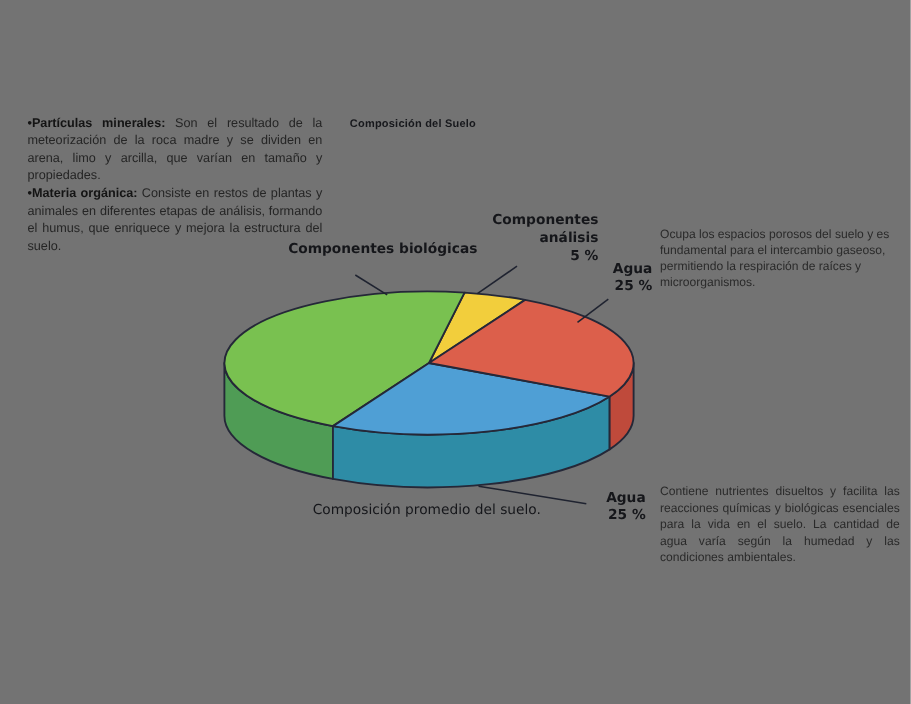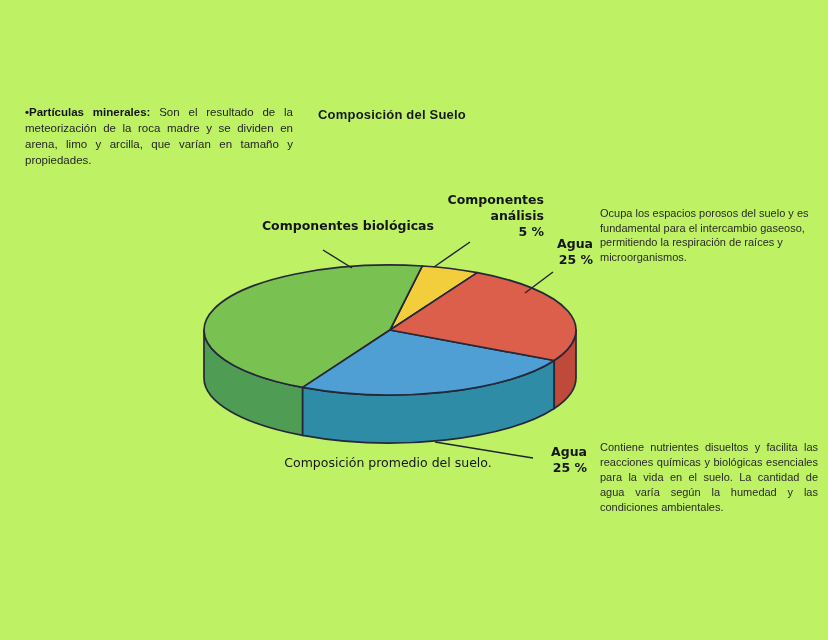--- a/index.html
+++ b/index.html
@@ -1,35 +1,35 @@
 <!DOCTYPE html>
 <html><head>
 <meta charset="utf-8">
 <style>
   html,body{margin:0;padding:0;background:#ffffff;}
   .canvas{
     position:relative;
     width:828px;height:640px;
-    background:#bef264;
+    background:#737373;
     overflow:hidden;
     font-family:"Liberation Sans", sans-serif;
     color:#1c1c1c;
   }
   
   .left-notes{
     position:absolute;left:25px;top:104px;width:268px;
     margin:0;
     font-size:11.5px;line-height:16px;color:#252525;
   }
   .note-line{display:block;text-align:justify;}
   .note-line b{font-weight:bold;color:#141414;}
   
   .fig-title{
     position:absolute;left:318px;top:107px;
-    font-size:13px;font-weight:bold;color:#17181c;
+    font-size:10px;font-weight:bold;color:#17181c;
     letter-spacing:0.2px;
   }
   
   .right-note{
     position:absolute;width:218px;
     font-size:11px;line-height:14.5px;color:#2a2a2a;
   }
   .right-note.air{left:600px;top:206px;text-align:left;}
   .right-note.water{left:600px;top:412px;line-height:15px;text-align:justify;margin-top:28px;}
   
@@ -52,20 +52,21 @@
     font-weight:normal;font-size:12.5px;color:#15161a;
   }
 </style>
 </head>
 <body>
 
 <div class="canvas">
 
   <p class="left-notes">
     <span class="note-line"><b>•Partículas minerales:</b><span> Son el resultado de la meteorización de la roca madre y se dividen en arena, limo y arcilla, que varían en tamaño y propiedades.</span></span>
+    <span class="note-line"><b>•Materia orgánica:</b><span> Consiste en restos de plantas y animales en diferentes etapas de análisis, formando el humus, que enriquece y mejora la estructura del suelo.</span></span>
   </p>
 
   <div class="fig-title">Composición del Suelo</div>
 
   <div class="right-note air">Ocupa los espacios porosos del suelo y es fundamental para el intercambio gaseoso, permitiendo la respiración de raíces y microorganismos.</div>
   <div class="right-note water">Contiene nutrientes disueltos y facilita las reacciones químicas y biológicas esenciales para la vida en el suelo. La cantidad de agua varía según la humedad y las condiciones ambientales.</div>
 
   <svg class="pie-svg" viewBox="0 0 828 640">
     <g id="pie-walls">
         <path d="M 204 330 A 186 65 0 0 0 302.6782893218243 387.3915935358302 L 302.6782893218243 435.3915935358302 A 186 65 0 0 1 204 378 Z" fill="#4F9C55" stroke="#252838" stroke-width="1.7" stroke-linejoin="round"></path>

